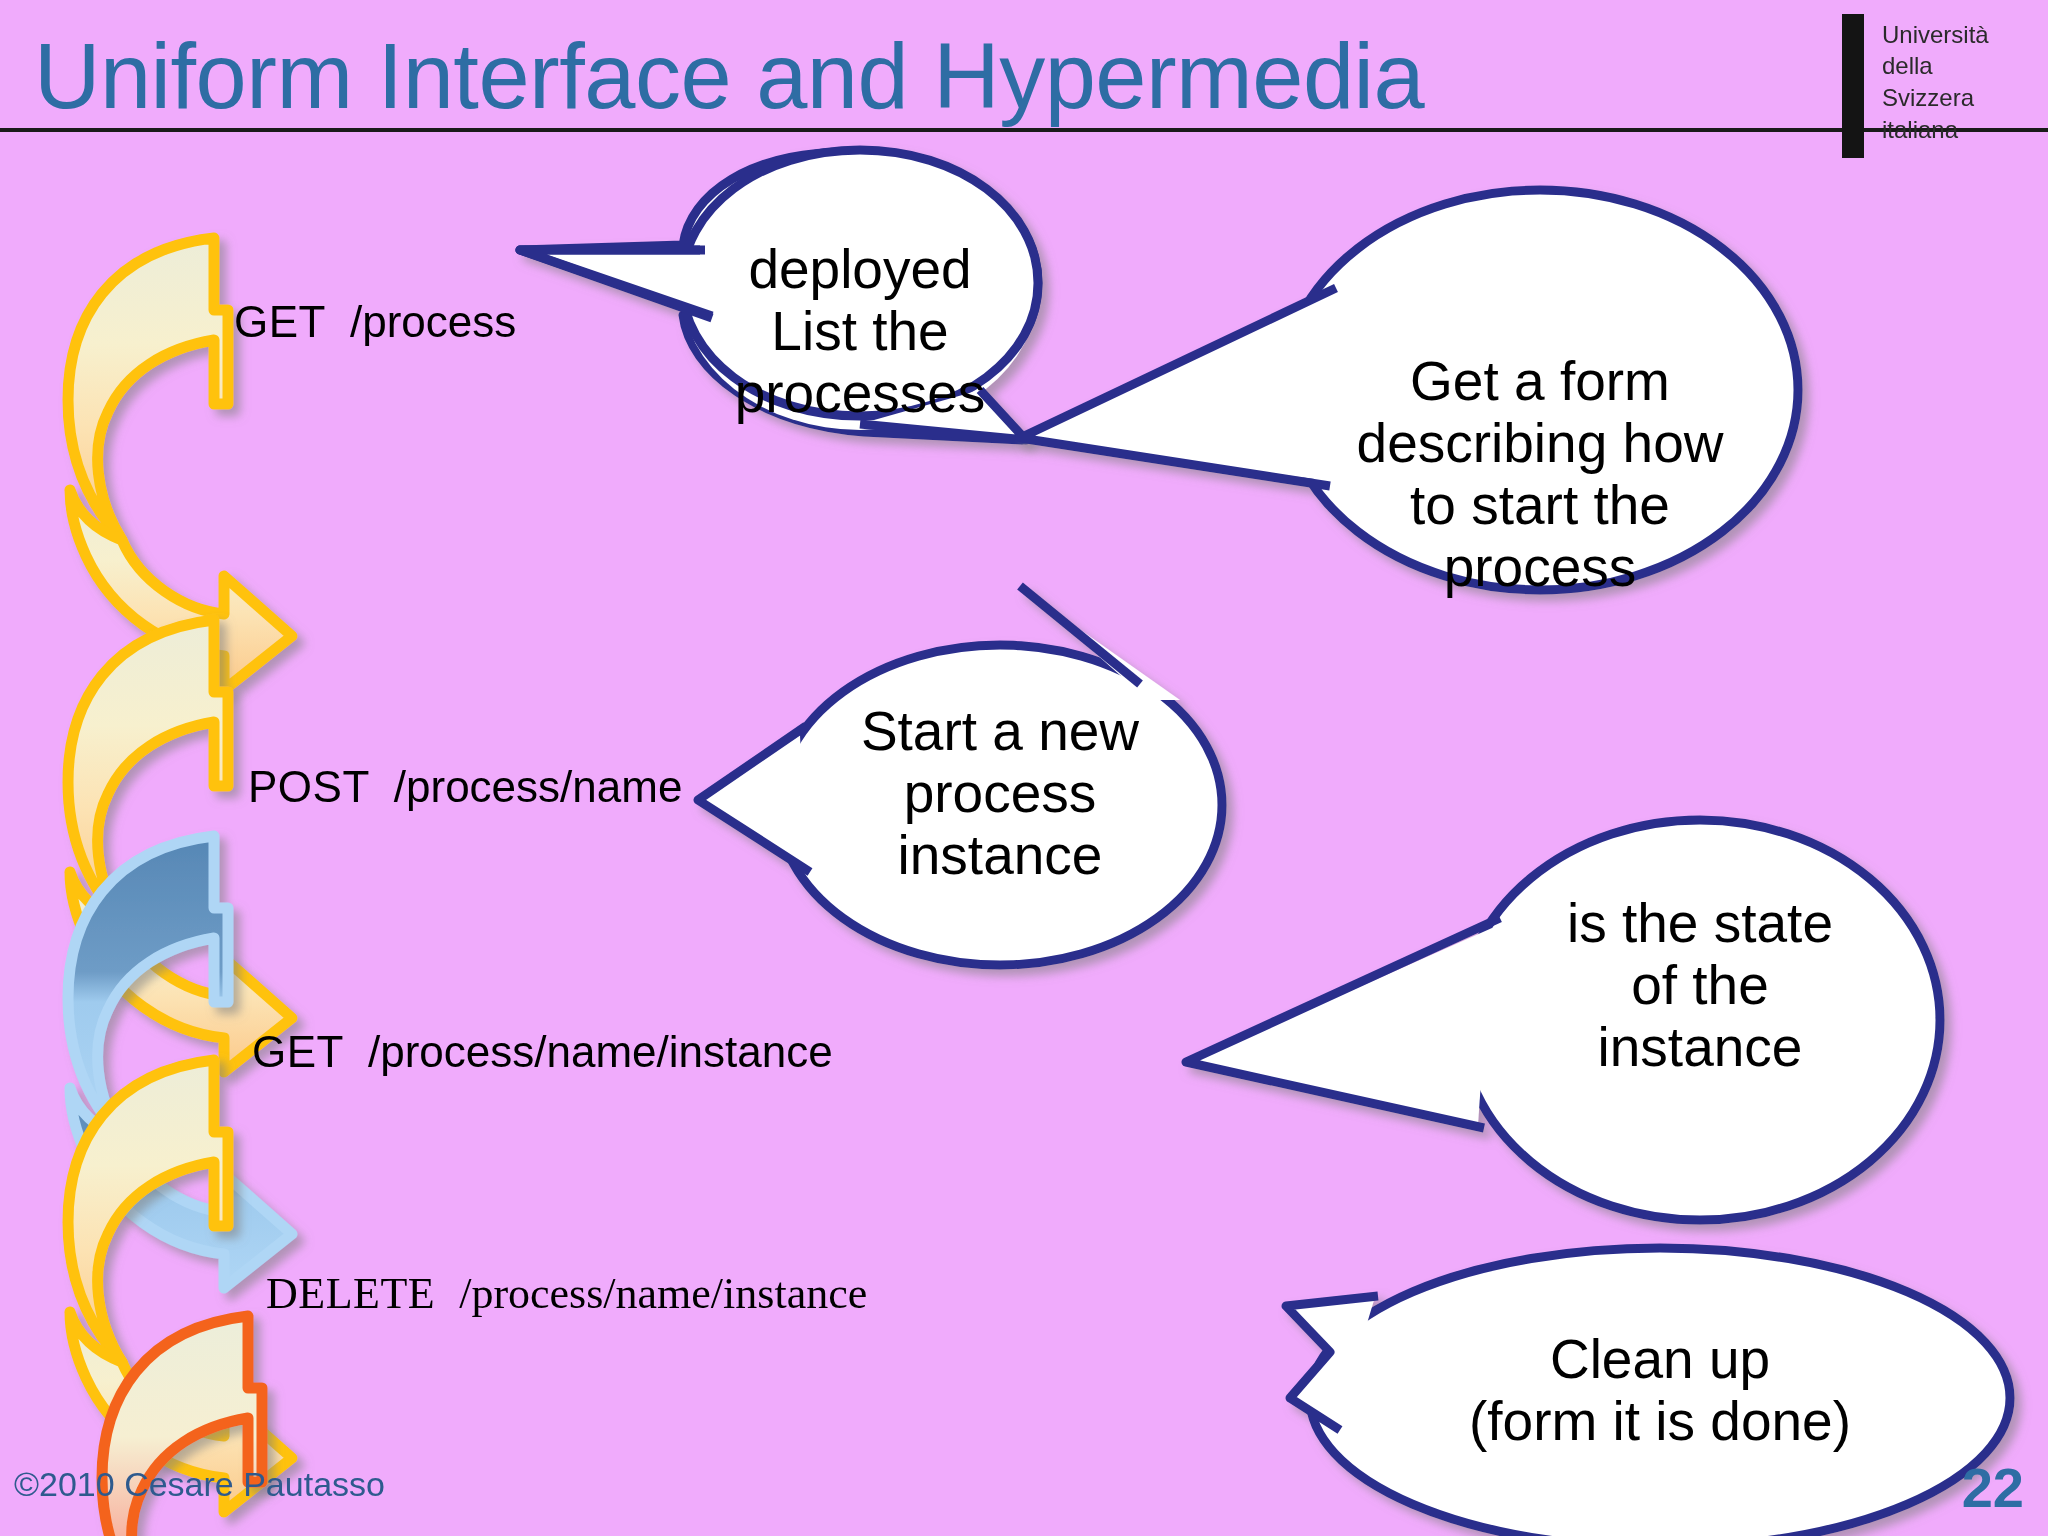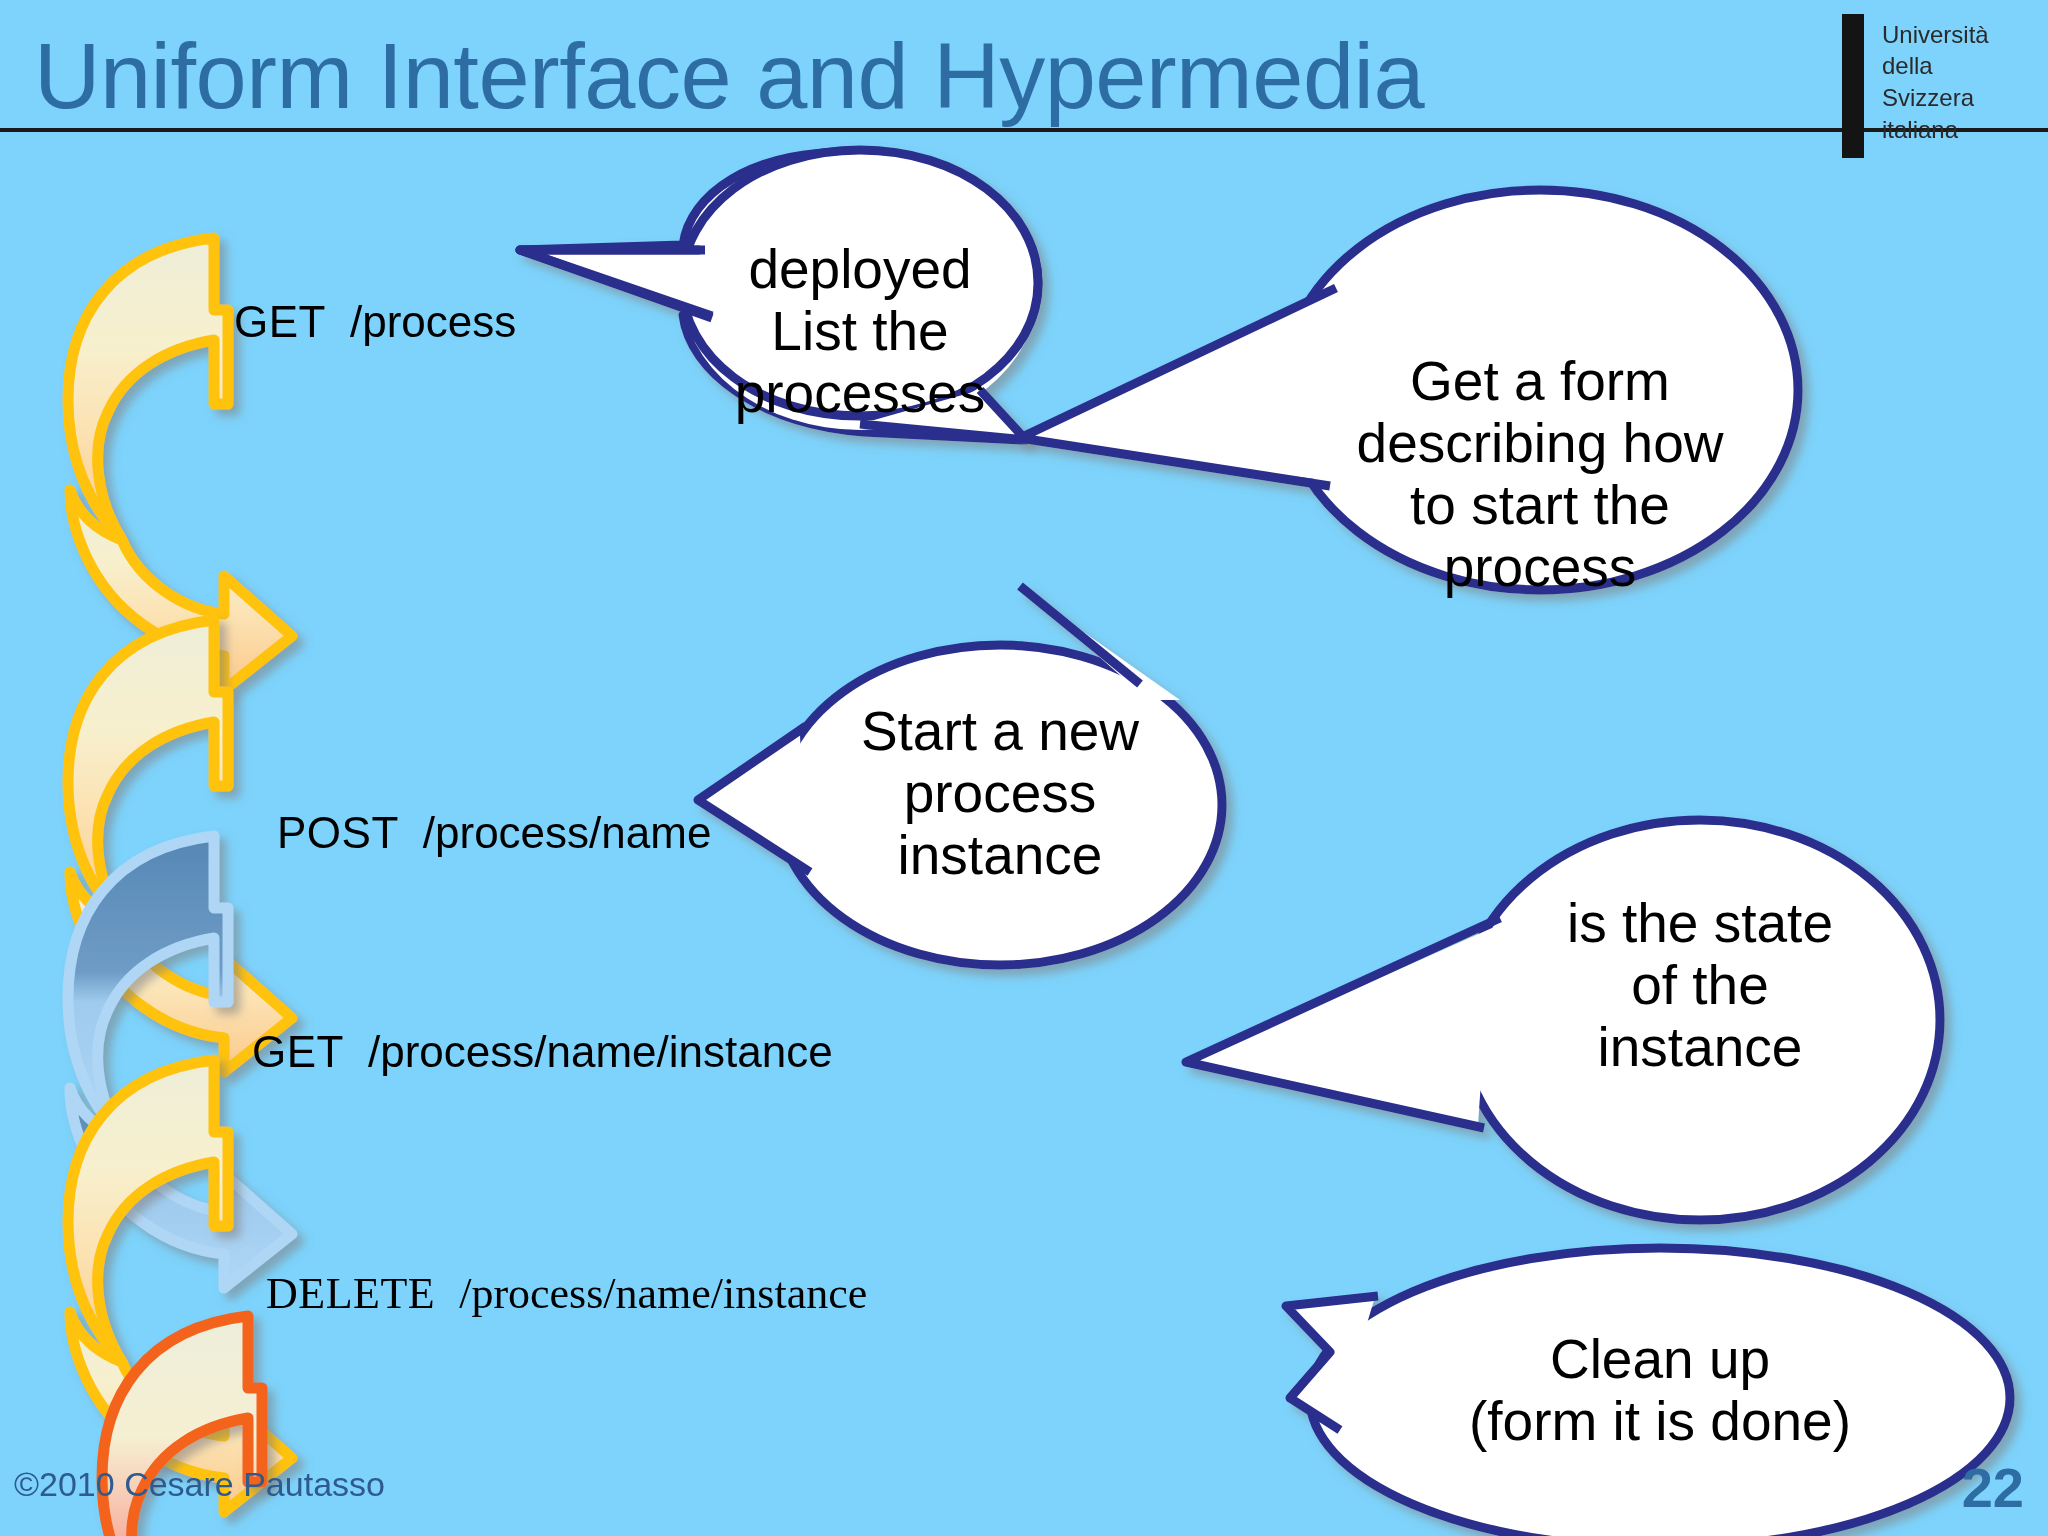--- a/index.html
+++ b/index.html
@@ -7,21 +7,21 @@
     padding: 0;
     background: #ffffff;
   }
   body {
     font-family: "Liberation Sans", sans-serif;
   }
   #slide {
     position: relative;
     width: 2048px;
     height: 1536px;
-    background: #7dd3fc;
+    background: #f0abfc;
     overflow: hidden;
   }
 
   
   #slide-title {
     position: absolute;
     left: 34px;
     top: 30px;
     width: 1760px;
     font-size: 92px;
@@ -267,21 +267,21 @@
     <g filter="url(#softShadow)">
       <ellipse cx="1660" cy="1398" rx="350" ry="150" fill="#ffffff" stroke="#2B2E8C" stroke-width="9"></ellipse>
       <path d="M 1374 1300 L 1288 1308 L 1332 1352 L 1292 1398 L 1336 1428" fill="#ffffff" stroke="none"></path>
       <path d="M 1378 1296 L 1286 1306 L 1330 1352 L 1290 1398 L 1340 1430" fill="none" stroke="#2B2E8C" stroke-width="9" stroke-linejoin="round"></path>
     </g>
   </svg>
 
   <div class="endpoint" style="left:234px; top:300px;">
     <span class="verb">GET</span><span class="path">/process</span>
   </div>
-  <div class="endpoint" style="left:248px; top:811px;margin-left:29px;">
+  <div class="endpoint" style="left:248px; top:765px;">
     <span class="verb">POST</span><span class="path">/process/name</span>
   </div>
   <div class="endpoint" style="left:252px; top:1030px;">
     <span class="verb">GET</span><span class="path">/process/name/instance</span>
   </div>
   <div class="endpoint" style="left:266px; top:1272px;font-family:Liberation Serif, serif;">
     <span class="verb">DELETE</span><span class="path">/process/name/instance</span>
   </div>
 
   <div class="bubble-text" style="left:690px; top:238px; width:340px;">

